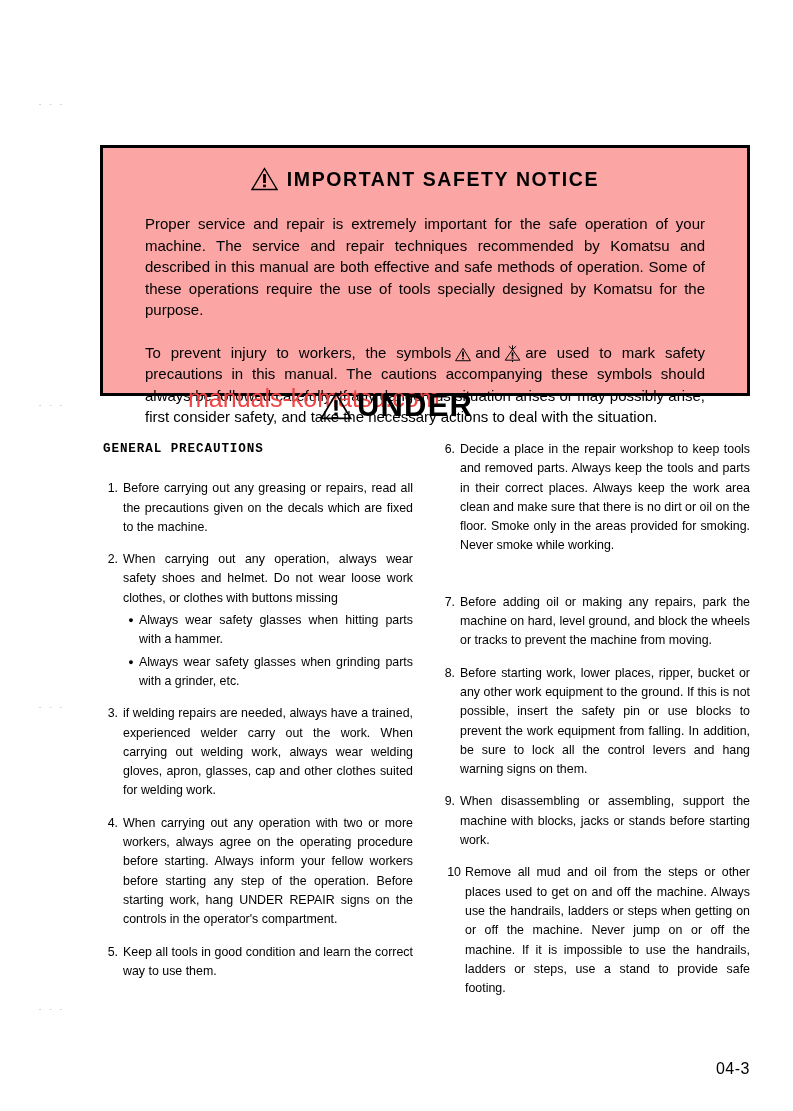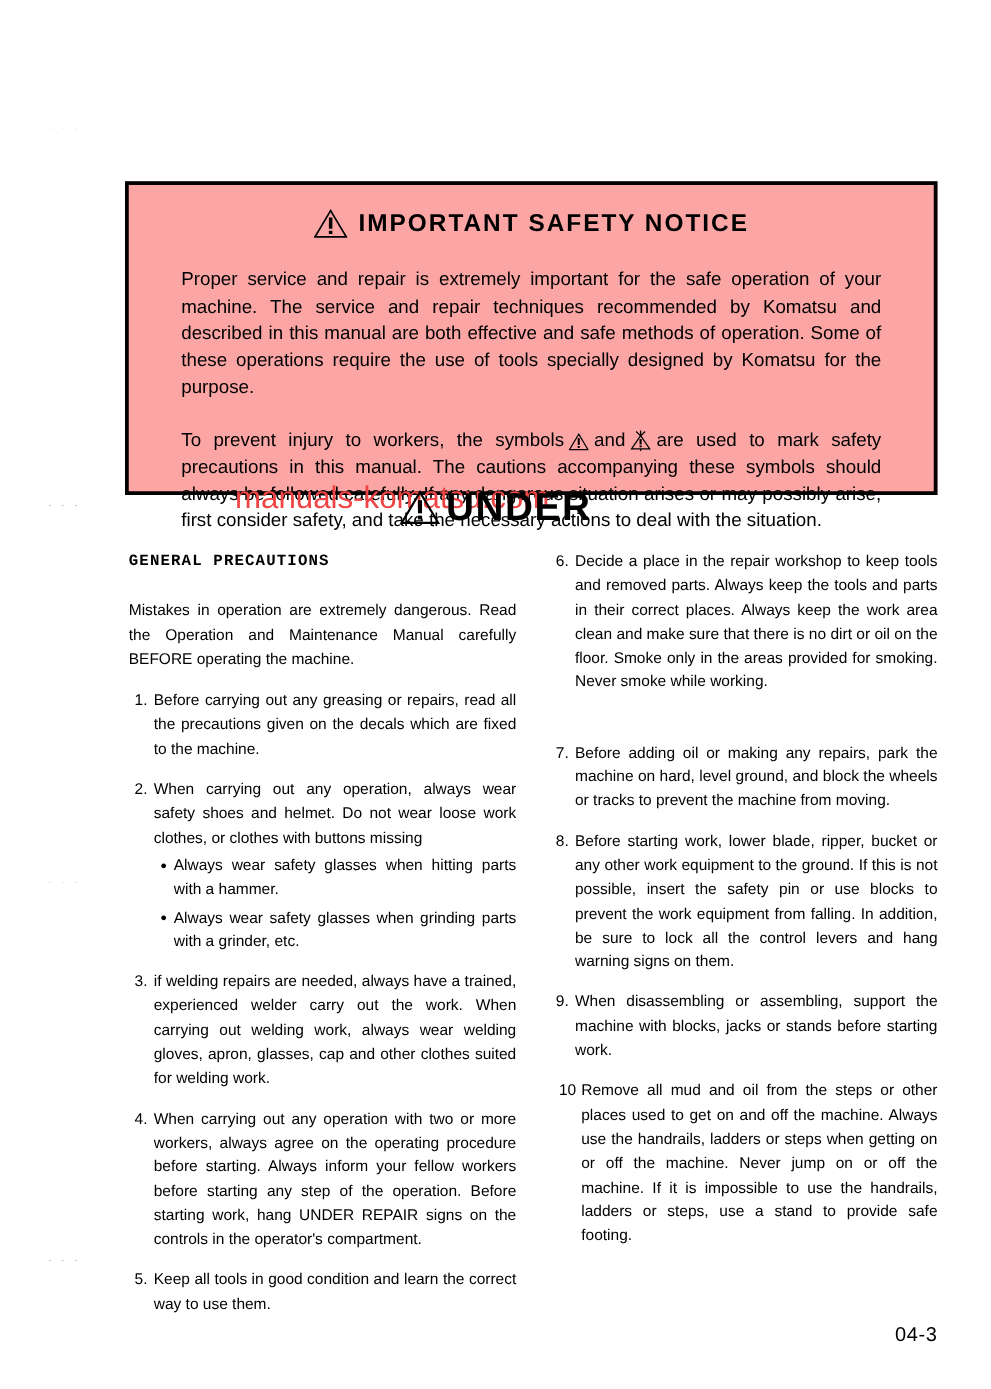--- a/index.html
+++ b/index.html
@@ -252,21 +252,20 @@
     </span>
     <span class="safety-text">UNDER</span>
   </div>
 
   <div id="columns">
 
     <div class="col" id="col-left">
 
       <div class="section-heading">GENERAL PRECAUTIONS</div>
 
-      <p class="lead-para">Mistakes in operation are extremely dangerous. Read the Operation and Maintenance Manual carefully BEFORE operating the machine.</p>
 
       <div class="num-item">
         <span class="num">1.</span>
         <span class="body">Before carrying out any greasing or repairs, read all the precautions given on the decals which are fixed to the machine.</span>
       </div>
 
       <div class="num-item">
         <span class="num">2.</span>
         <span class="body">
           <span>When carrying out any operation, always wear safety shoes and helmet. Do not wear loose work clothes, or clothes with buttons missing</span>
@@ -310,21 +309,21 @@
       <div class="spacer-lg"></div>
 
 
       <div class="num-item">
         <span class="num">7.</span>
         <span class="body">Before adding oil or making any repairs, park the machine on hard, level ground, and block the wheels or tracks to prevent the machine from moving.</span>
       </div>
 
       <div class="num-item">
         <span class="num">8.</span>
-        <span class="body">Before starting work, lower blade, ripper, bucket or any other work equipment to the ground. If this is not possible, insert the safety pin or use blocks to prevent the work equipment from falling. In addition, be sure to lock all the control levers and hang warning signs on them.</span>
+        <span class="body">Before starting work, lower places, ripper, bucket or any other work equipment to the ground. If this is not possible, insert the safety pin or use blocks to prevent the work equipment from falling. In addition, be sure to lock all the control levers and hang warning signs on them.</span>
       </div>
 
       <div class="num-item">
         <span class="num">9.</span>
         <span class="body">When disassembling or assembling, support the machine with blocks, jacks or stands before starting work.</span>
       </div>
 
       <div class="num-item">
         <span class="num wide">10</span>
         <span class="body">Remove all mud and oil from the steps or other places used to get on and off the machine. Always use the handrails, ladders or steps when getting on or off the machine. Never jump on or off the machine. If it is impossible to use the handrails, ladders or steps, use a stand to provide safe footing.</span>

